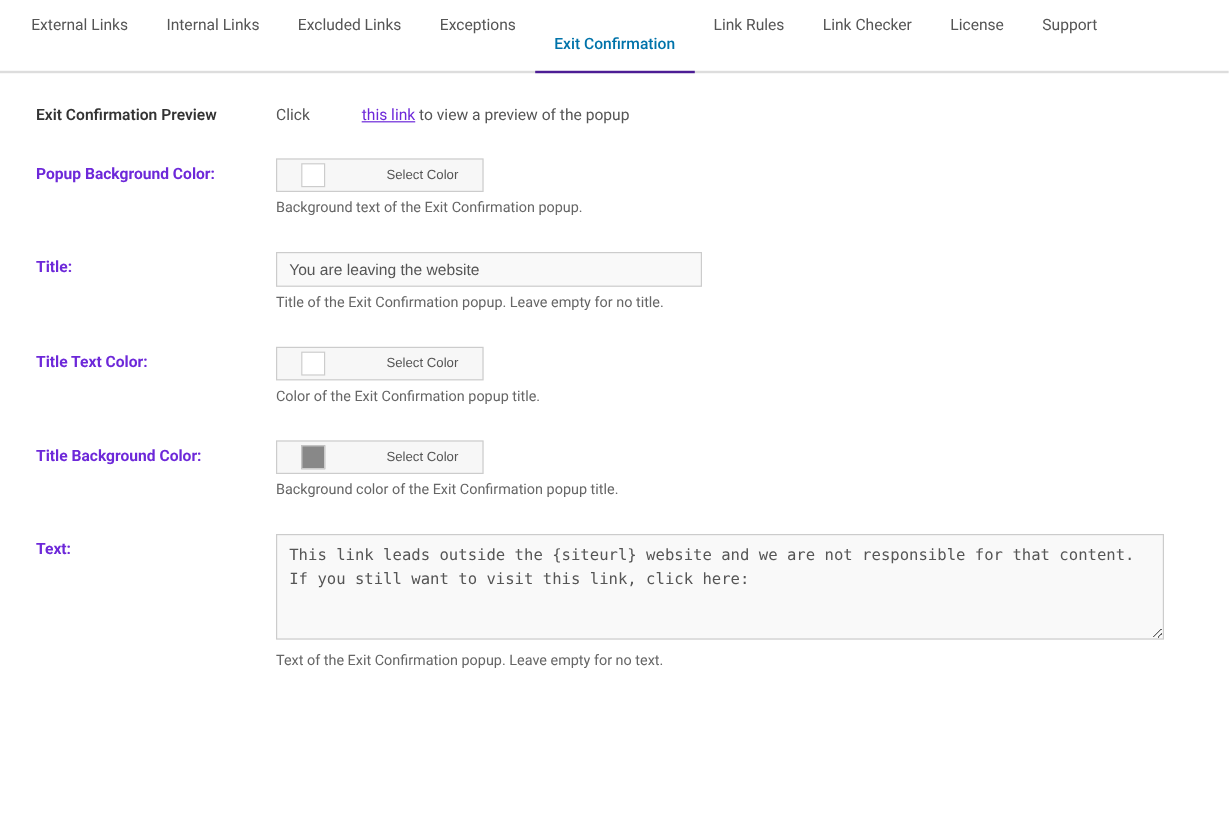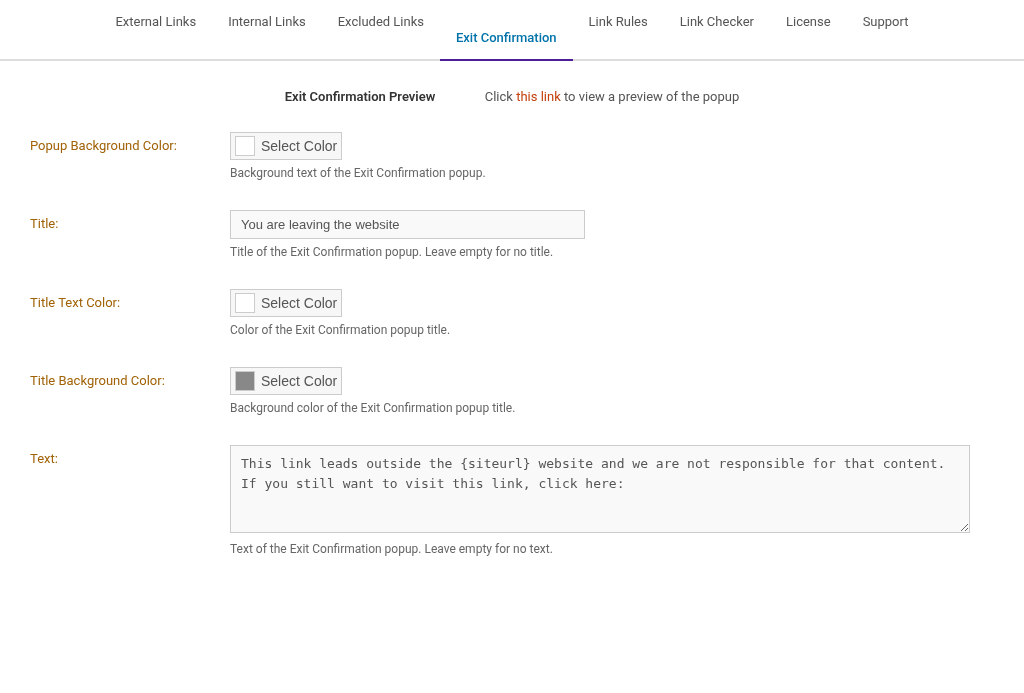--- a/index.html
+++ b/index.html
@@ -1,15 +1,15 @@
 <!DOCTYPE html>
 <html><head>
   <meta charset="utf-8">
   <style>
-    * { box-sizing: border-box; margin: 0; padding: 0; justify-content: center; }
+    * { box-sizing: border-box; margin: 0; padding: 0; }
     body {
       font-family: -apple-system, BlinkMacSystemFont, "Segoe UI", Roboto, sans-serif;
       font-size: 13px;
       color: #333;
       background: #fff;
     }
 
     
     .nav-tabs {
       display: flex;
@@ -44,24 +44,24 @@
     
     .form-row {
       display: flex;
       align-items: flex-start;
       margin-bottom: 20px;
       padding-bottom: 10px;
     }
     .form-label {
       min-width: 200px;
       width: 200px;
-      font-weight: 400;
+      font-weight: 700;
       font-size: 13px;
       padding-top: 6px;
-      color: #a16207;
+      color: #6d28d9;
       flex-shrink: 0;
     }
     .form-field {
       flex: 1;
     }
     .form-description {
       font-size: 12px;
       color: #666;
       margin-top: 6px;
     }
@@ -79,36 +79,39 @@
       font-weight: 600;
       font-size: 13px;
       color: #333;
       flex-shrink: 0;
     }
     .preview-text {
       font-size: 13px;
       color: #555;
     }
     .preview-link {
-      color: #c2410c;
+      color: #6d28d9;
+      text-decoration: underline;
       cursor: pointer;
+      margin-left: 40px;
     }
 
     
     .color-btn {
       display: flex;
       align-items: center;
       border: 1px solid #ccc;
       background: #f7f7f7;
-      padding: 3px 4px;
+      padding: 3px 20px;
       cursor: pointer;
-      font-size: 14px;
+      font-size: 11px;
       color: #555;
       width: fit-content;
       min-width: 100px;
+      gap: 45px;
     }
     .color-swatch {
       width: 20px;
       height: 20px;
       border: 1px solid #ccc;
       margin-right: 6px;
       flex-shrink: 0;
     }
 
     
@@ -155,20 +158,21 @@
       line-height: 1.5;
     }
   </style>
 </head>
 <body>
 
 <nav class="nav-tabs">
 <a class="nav-tab" href="#">External Links</a>
     <a class="nav-tab" href="#">Internal Links</a>
     <a class="nav-tab" href="#">Excluded Links</a>
+    <a class="nav-tab" href="#">Exceptions</a>
     <a class="nav-tab active" href="#">Exit Confirmation</a>
     <a class="nav-tab" href="#">Link Rules</a>
     <a class="nav-tab" href="#">Link Checker</a>
     <a class="nav-tab" href="#">License</a>
     <a class="nav-tab" href="#">Support</a>
   </nav>
 
 <div class="main-content">
 
   <div class="preview-row">

